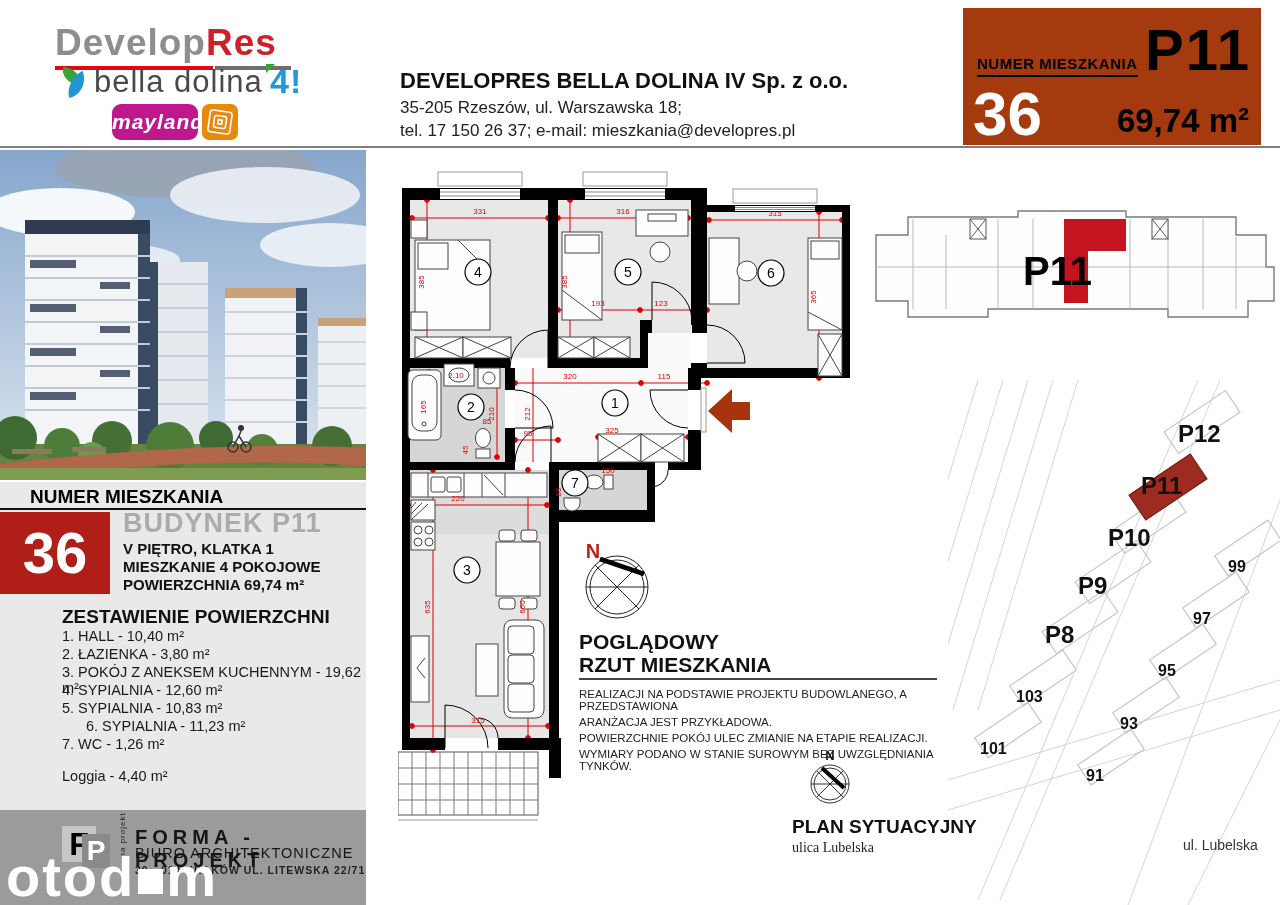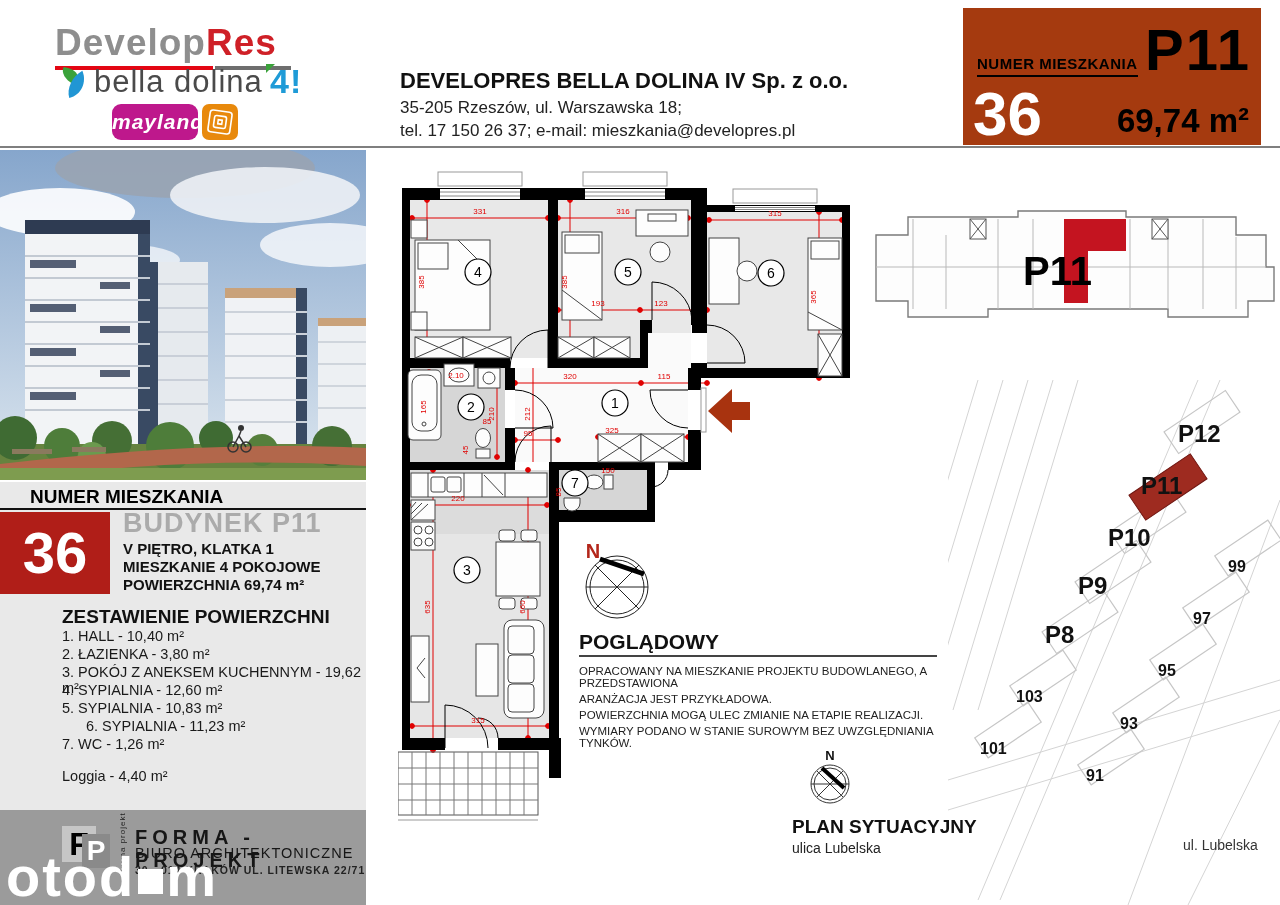--- a/index.html
+++ b/index.html
@@ -587,36 +587,37 @@
         <text x="32" y="374" font-size="16">101</text>
         <text x="172" y="349" font-size="16">93</text>
         <text x="138" y="401" font-size="16">91</text>
       </g>
       <text x="235" y="470" font-size="14" fill="#333">ul. Lubelska</text>
     </svg>
   </div>
 
   <div class="abs" style="left:579px;top:630px;width:380px;">
     <div class="rzut-t">POGLĄDOWY</div>
+    <div class="rzut-t">RZUT MIESZKANIA</div>
     <div class="rzut-ul" style="margin:2px 0 8px 0;"></div>
-    <div class="rzut-l" style="margin-bottom:4px;">OPRACOWANY NA MIESZKANIE PROJEKTU BUDOWLANEGO, A PRZEDSTAWIONA</div>
+    <div class="rzut-l" style="margin-bottom:4px;">REALIZACJI NA PODSTAWIE PROJEKTU BUDOWLANEGO, A PRZEDSTAWIONA</div>
     <div class="rzut-l" style="margin-bottom:4px;">ARANŻACJA JEST PRZYKŁADOWA.</div>
-    <div class="rzut-l" style="margin-bottom:4px;">POWIERZCHNIA MOGĄ ULEC ZMIANIE NA ETAPIE REALIZACJI.</div>
+    <div class="rzut-l" style="margin-bottom:4px;">POWIERZCHNIE POKÓJ ULEC ZMIANIE NA ETAPIE REALIZACJI.</div>
     <div class="rzut-l">WYMIARY PODANO W STANIE SUROWYM BEZ UWZGLĘDNIANIA TYNKÓW.</div>
   </div>
 
   <div class="abs" style="left:792px;top:748px;width:220px;">
     <svg width="64" height="62" viewBox="0 0 64 62" style="margin-left:8px;">
       <text x="30" y="12" font-size="13" font-weight="bold" fill="#111" text-anchor="middle">N</text>
       <g stroke="#333" fill="none">
         <circle cx="30" cy="36" r="19"></circle>
           <circle cx="30" cy="36" r="16"></circle>
         <line x1="11" y1="36" x2="49" y2="36"></line>
         <line x1="17" y1="23" x2="43" y2="49"></line>
           <line x1="43" y1="23" x2="17" y2="49"></line>
         <line x1="22" y1="20" x2="44" y2="40" stroke-width="4" stroke="#000"></line>
       </g>
     </svg>
     <div class="plansyt-t" style="margin-top:6px;">PLAN SYTUACYJNY</div>
-    <div class="plansyt-s" style="margin-top:2px;">ulica Lubelska</div>
+    <div class="plansyt-s" style="margin-top:2px;font-family:Liberation Serif, serif;">ulica Lubelska</div>
   </div>
 
 </div>
 
 </body></html>

